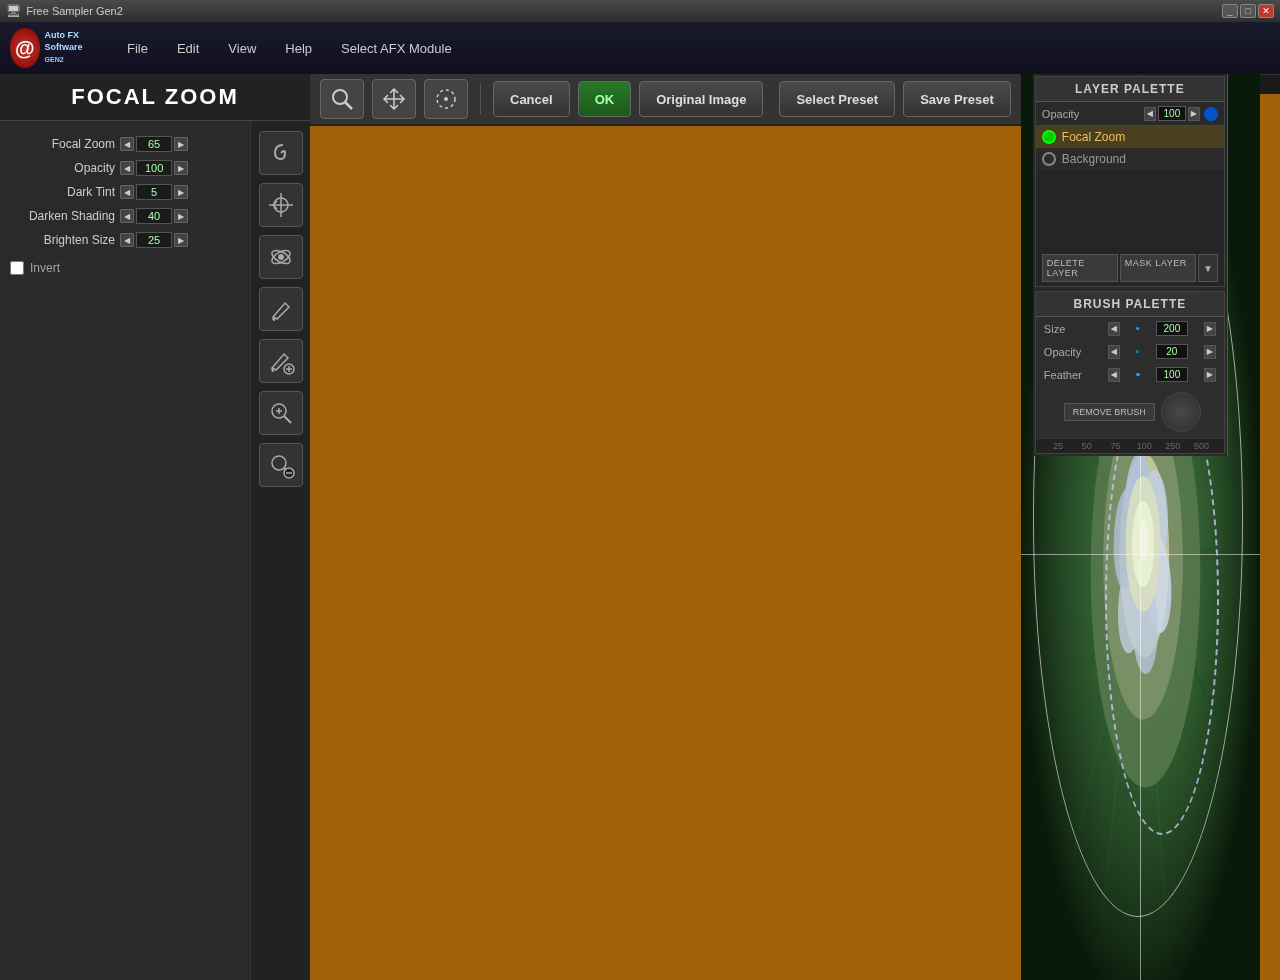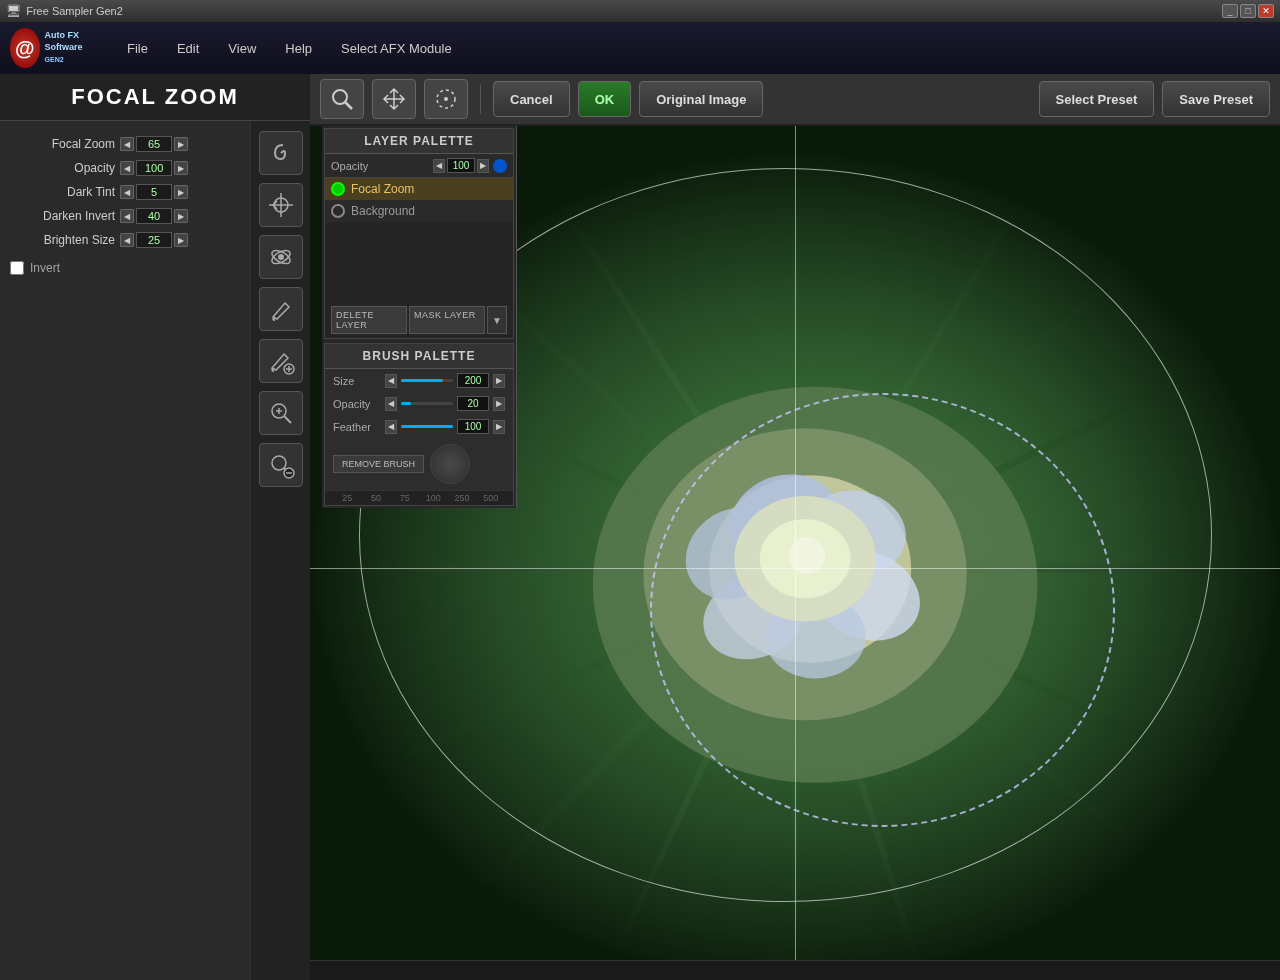--- a/index.html
+++ b/index.html
@@ -78,21 +78,21 @@
     #tool-icons {
       width: 60px; background: #222; display: flex; flex-direction: column; align-items: center;
       padding: 10px 0; gap: 8px; border-left: 1px solid #333;
     }
     .tool-icon-btn {
       width: 44px; height: 44px; background: #333; border: 1px solid #555; border-radius: 4px;
       display: flex; align-items: center; justify-content: center; cursor: pointer; color: #aaa; font-size: 18px;
     }
 
     
-    #right-area { flex: 1; display: flex; flex-direction: column; background: #0f172a; }
+    #right-area { flex: 1; display: flex; flex-direction: row; background: #a16207; }
 
     
     #toolbar {
       height: 52px; background: #333; display: flex; align-items: center; padding: 0 10px; gap: 8px;
       border-bottom: 2px solid #222;
     }
     .tool-mode-btn {
       width: 44px; height: 40px; background: #444; border: 1px solid #666; border-radius: 4px;
       display: flex; align-items: center; justify-content: center; cursor: pointer; color: #ccc; font-size: 20px;
     }
@@ -193,34 +193,34 @@
       color: #bbb; font-size: 9px; text-align: left; cursor: pointer;
       text-transform: uppercase; letter-spacing: 0.5px;
     }
     .layer-btn-arrow {
       width: 20px; background: #333; border: 1px solid #555; color: #aaa;
       display: flex; align-items: center; justify-content: center; font-size: 10px; cursor: pointer;
     }
 
     
     .brush-slider-row {
-      display: flex; align-items: center; padding: 4px 8px; gap: 4px;
+      display: flex; align-items: center; padding: 4px 8px; gap: 16px;
     }
     .brush-label { color: #aaa; font-size: 11px; width: 48px; }
     .brush-track { flex: 1; height: 3px; background: #444; border-radius: 2px; position: relative; }
     .brush-fill { height: 100%; background: #00aaff; border-radius: 2px; }
     .brush-arrow { width: 12px; height: 14px; background: #444; border: 1px solid #555; color: #ccc; font-size: 8px; display: flex; align-items: center; justify-content: center; cursor: pointer; }
     .brush-val { background: #111; border: 1px solid #555; color: #aaffaa; font-size: 10px; width: 32px; text-align: center; padding: 1px; }
 
     .remove-brush-row {
       display: flex; align-items: center; padding: 6px 8px; gap: 6px;
     }
     .remove-brush-btn {
       padding: 3px 8px; background: #3a3a3a; border: 1px solid #555;
-      color: #bbb; font-size: 9px; cursor: pointer; text-transform: uppercase;
+      color: #bbb; font-size: 9px; cursor: pointer; text-transform: uppercase; margin-left: 20px;
     }
     .brush-preview {
       width: 40px; height: 40px; border-radius: 50%;
       background: radial-gradient(circle, rgba(80,80,80,0.8), transparent);
       border: 1px solid #444;
     }
 
     .brush-scale {
       display: flex; align-items: center; padding: 2px 8px;
       background: #222; border-top: 1px solid #333;
@@ -294,21 +294,21 @@
         <div class="slider-row">
           <div class="slider-label">Dark Tint</div>
           <div class="slider-ctrl">
             <div class="slider-arrow">◀</div>
             <div class="slider-val">5</div>
             <div class="slider-arrow">▶</div>
           </div>
         </div>
 
         <div class="slider-row">
-          <div class="slider-label">Darken Invert</div>
+          <div class="slider-label">Darken Shading</div>
           <div class="slider-ctrl">
             <div class="slider-arrow">◀</div>
             <div class="slider-val">40</div>
             <div class="slider-arrow">▶</div>
           </div>
         </div>
 
         <div class="slider-row">
           <div class="slider-label">Brighten Size</div>
           <div class="slider-ctrl">

